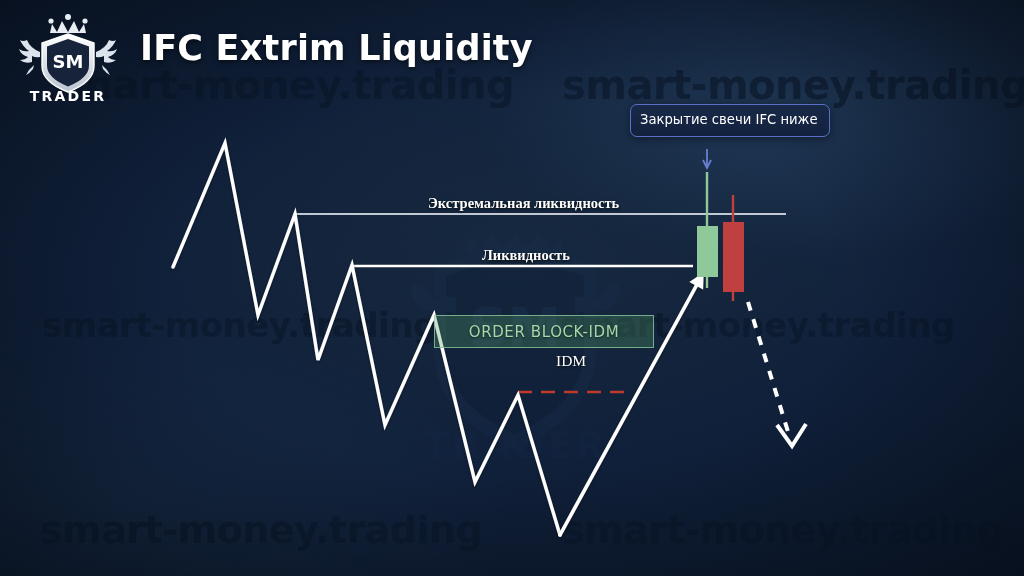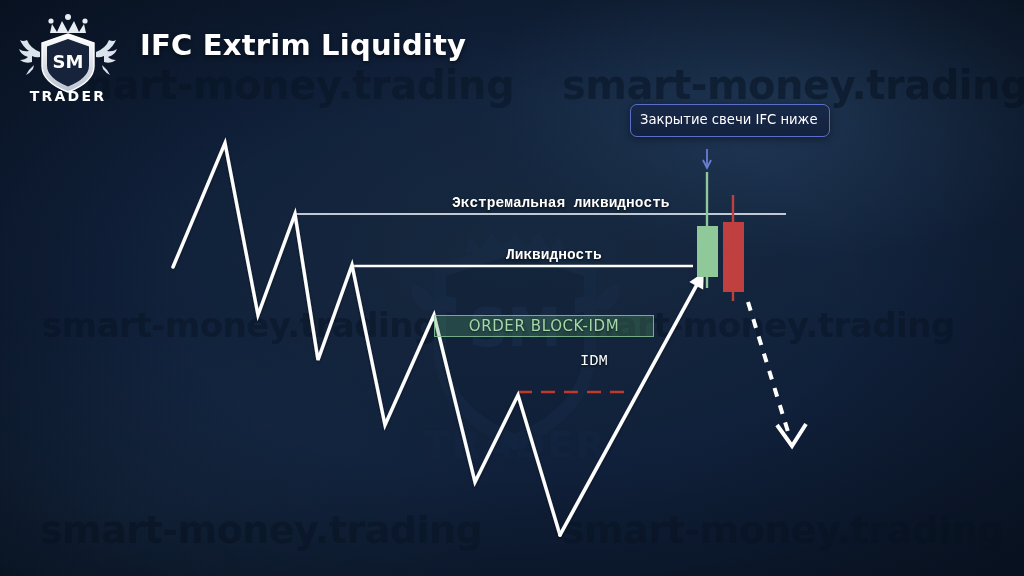--- a/index.html
+++ b/index.html
@@ -51,57 +51,56 @@
     left: 14px;
     top: 8px;
     width: 108px;
     height: 96px;
   }
   .title {
     position: absolute;
     left: 140px;
     top: 28px;
     font-family: "DejaVu Sans", sans-serif;
-    font-size: 29px;
+    font-size: 35px;
     font-weight: 700;
     color: #ffffff;
     letter-spacing: 0.2px;
     text-shadow: 0 2px 5px rgba(0,0,0,0.55);
   }
 
   
   svg.chart {
     position: absolute;
     left: 0;
     top: 0;
     width: 1024px;
     height: 576px;
     overflow: visible;
   }
 
   
   .lbl {
     position: absolute;
-    font-family: Liberation Mono, monospace;
+    font-family: Liberation Serif, serif;
     color: #ffffff;
     white-space: nowrap;
     text-shadow: 0 1px 3px rgba(0,0,0,0.75);
-    margin-left: 24px;
   }
   #label-extreme-liquidity { left: 428px; top: 195px; font-size: 14.5px; font-weight: 700; }
   #label-liquidity         { left: 482px; top: 247px; font-size: 14.5px; font-weight: 700; }
   #label-idm               { left: 556px; top: 352px; font-size: 15.5px; font-weight: 400; }
 
   
   .order-block {
     position: absolute;
     left: 434px;
     top: 315px;
     width: 220px;
-    height: 22px;
+    height: 33px;
     box-sizing: border-box;
     background: rgba(86,160,104,0.30);
     border: 1.6px solid rgba(140,198,152,0.80);
     display: flex;
     align-items: center;
     justify-content: center;
   }
   .order-block span {
     font-family: "DejaVu Sans", sans-serif;
     font-size: 15px;

